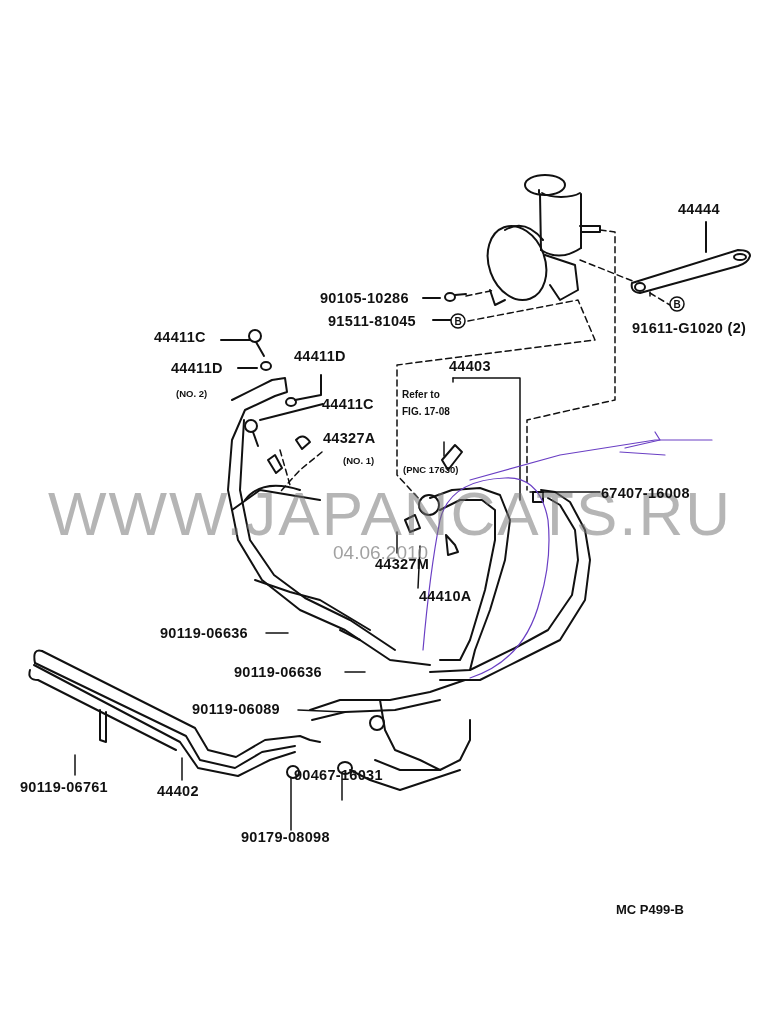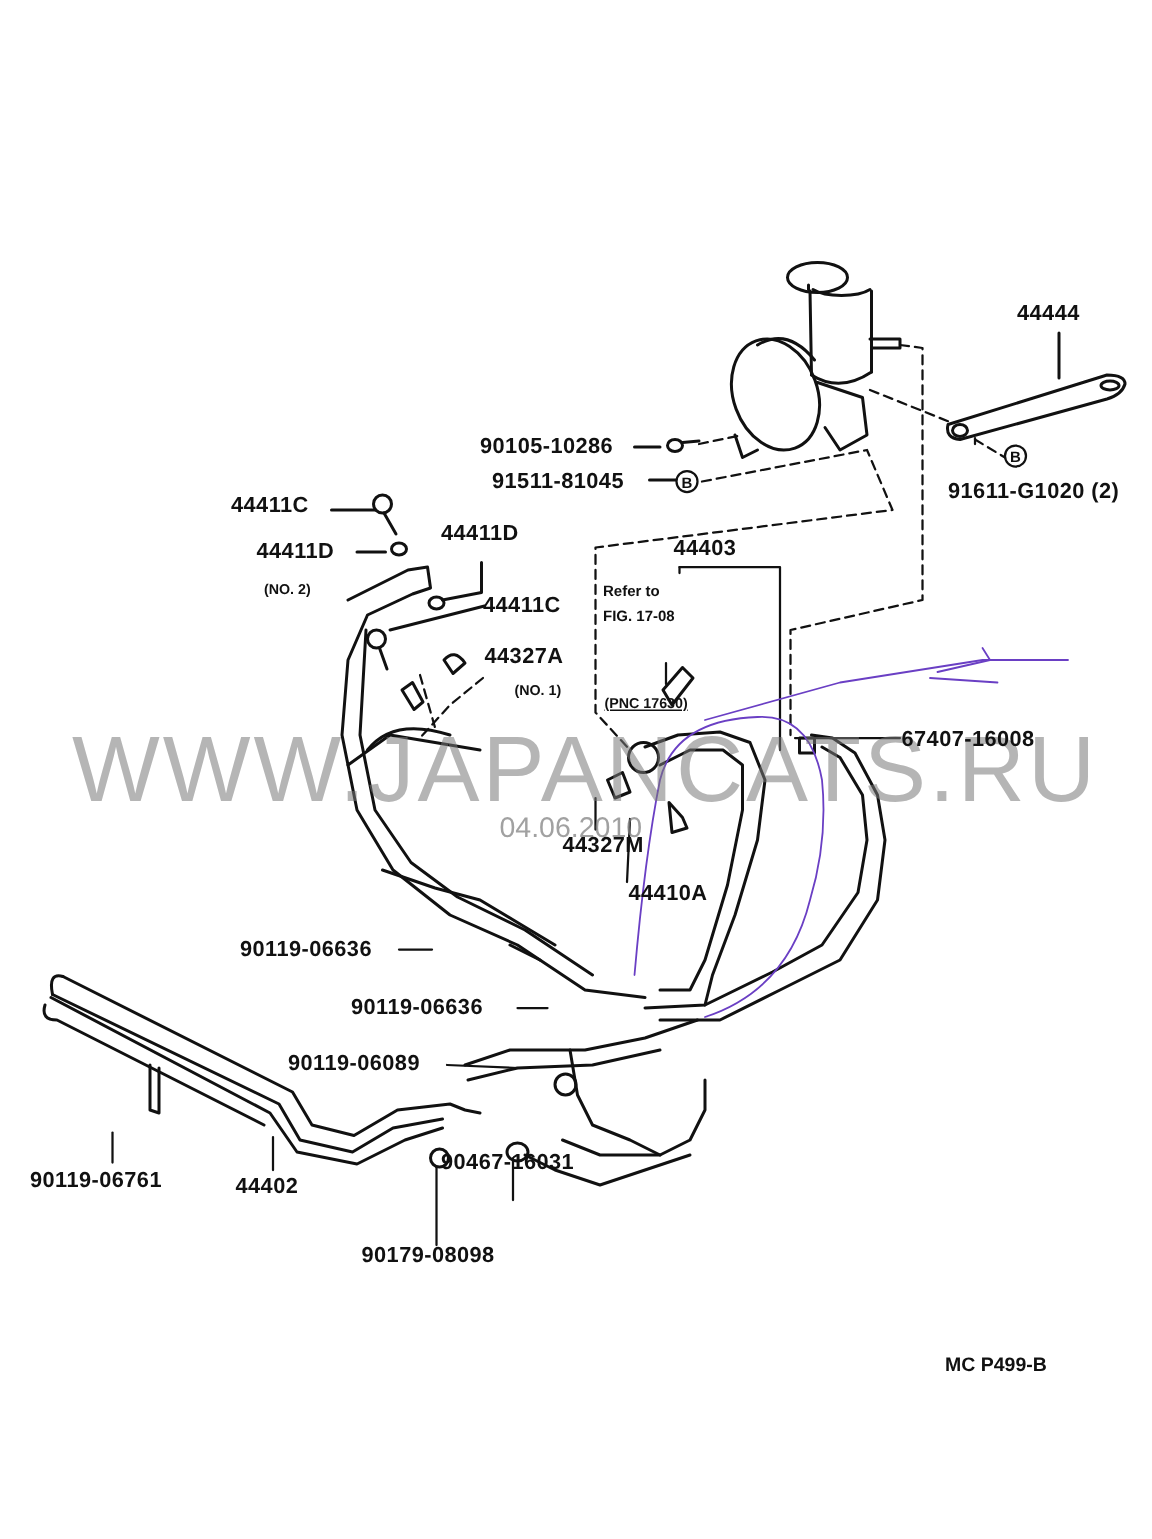--- a/index.html
+++ b/index.html
@@ -3,21 +3,21 @@
 <meta charset="utf-8">
 <style>
   html, body { margin:0; padding:0; background:#ffffff; }
   body { width:768px; height:1026px; position:relative; overflow:hidden; font-family:"Liberation Sans", sans-serif; }
   #diagram { position:absolute; left:0; top:0; width:768px; height:1026px; }
   .lbl { position:absolute; font-family:"Liberation Sans", sans-serif; font-weight:bold; color:#111; font-size:14.5px; white-space:nowrap; letter-spacing:0.3px; }
   .sub { position:absolute; font-family:"Liberation Sans", sans-serif; font-weight:bold; color:#111; font-size:9.5px; white-space:nowrap;margin-top:44px; }
   .note { position:absolute; font-family:"Liberation Sans", sans-serif; font-weight:bold; color:#111; font-size:10px; line-height:17px; white-space:nowrap; }
   .wm { position:absolute; left:48px; top:478px; font-family:"Liberation Sans", sans-serif; font-size:62px; color:rgba(120,120,120,0.55); letter-spacing:2px; white-space:nowrap; }
   .wmdate { position:absolute; left:333px; top:542px; font-family:"Liberation Sans", sans-serif; font-size:19px; color:rgba(130,130,130,0.75); white-space:nowrap; }
-  .code { position:absolute; left:630px; top:902px; font-family:"Liberation Sans", sans-serif; font-weight:bold; font-size:13px; color:#111; white-space:nowrap; }
+  .code { position:absolute; left:616px; top:902px; font-family:"Liberation Sans", sans-serif; font-weight:bold; font-size:13px; color:#111; white-space:nowrap; }
 </style>
 </head>
 <body>
 
 <svg id="diagram" viewBox="0 0 768 1026" xmlns="http://www.w3.org/2000/svg">
   <g fill="none" stroke="#111" stroke-width="2" stroke-linecap="round" stroke-linejoin="round">
 
     <g>
       <ellipse cx="545" cy="185" rx="20" ry="10"></ellipse>
       <path d="M539 190 L539 193 M542 193 A22 8 0 0 0 580 193"></path>
@@ -159,15 +159,15 @@
 <div class="lbl" style="left:160px;top:625px;">90119-06636</div>
 <div class="lbl" style="left:234px;top:664px;">90119-06636</div>
 <div class="lbl" style="left:192px;top:701px;">90119-06089</div>
 <div class="lbl" style="left:20px;top:779px;">90119-06761</div>
 <div class="lbl" style="left:157px;top:783px;">44402</div>
 <div class="lbl" style="left:294px;top:767px;">90467-16031</div>
 <div class="lbl" style="left:241px;top:829px;">90179-08098</div>
 
 <div class="note" style="left:402px;top:386px;">Refer to</div>
 <div class="note" style="left:402px;top:403px;text-align:center;">FIG. 17-08</div>
-<div class="sub" style="left:403px;top:420px;text-decoration:underline;">(PNC 17630)</div>
+<div class="sub" style="left:403px;top:420px;">(PNC 17630)</div>
 
 <div class="code">MC P499-B</div>
 
 </body></html>

